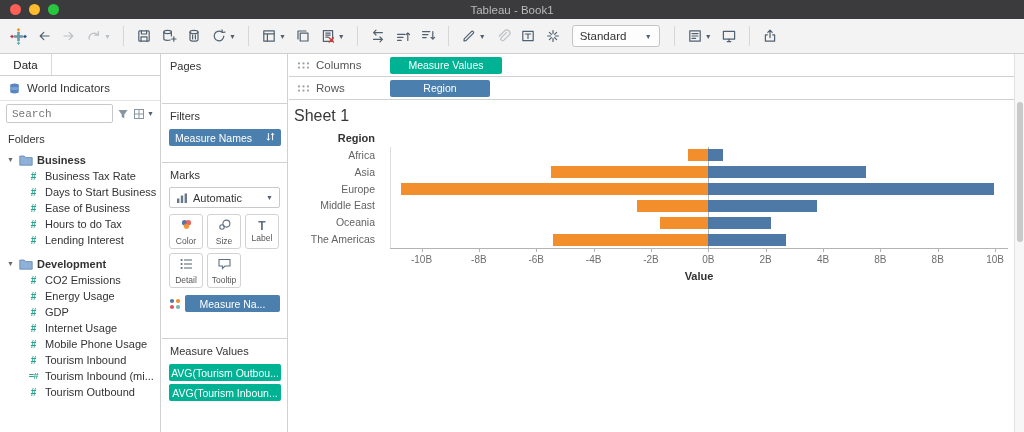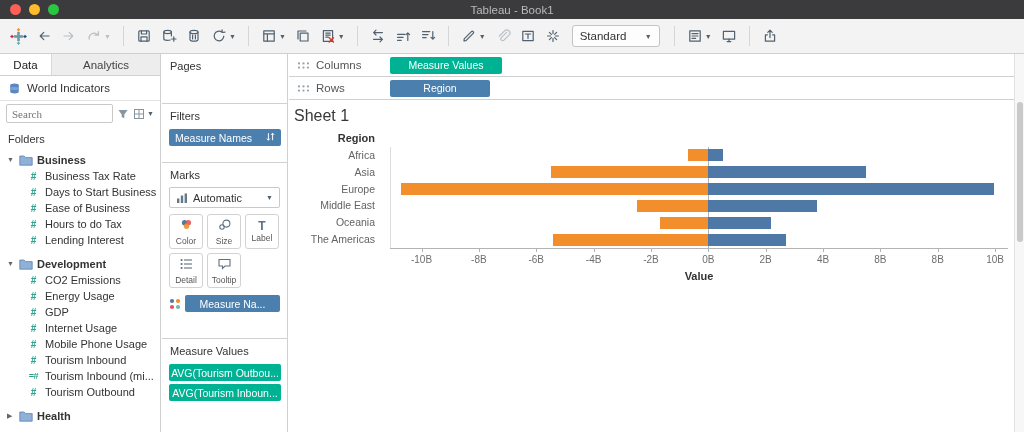--- a/index.html
+++ b/index.html
@@ -25,21 +25,21 @@
 
   
   .sidebar { position:absolute; left:0; top:54px; width:161px; height:378px; background:#fff; border-right:1px solid #d0d0d0; overflow:hidden; }
   .tabs { display:flex; height:22px; border-bottom:1px solid #d0d0d0; }
   .tab { display:flex; align-items:center; justify-content:center; font-size:11.5px; color:#444; background:#ededed; border-right:1px solid #d8d8d8; padding:0 10px; }
   .tab.active { background:#fff; color:#222; width:52px; flex:none; }
   .tab.rest { flex:1; border-right:none; }
   .dsrow { height:25px; display:flex; align-items:center; gap:6px; padding:9px 8px; border-bottom:1px solid #e4e4e4; }
   .dsrow .lbl { font-size:11.5px; color:#333; white-space:nowrap; }
   .searchrow { height:25px; display:flex; align-items:center; gap:4px; padding:0 6px; }
-  .searchrow input { flex:1; min-width:0; height:19px; border:1px solid #c9c9c9; border-radius:2px; font-size:11px; padding:0 5px; font-family:Liberation Serif, serif; color:#333; outline:none; }
+  .searchrow input { flex:1; min-width:0; height:19px; border:1px solid #c9c9c9; border-radius:2px; font-size:11px; padding:0 5px; font-family:Liberation Mono, monospace; color:#333; outline:none; }
   .icobtn { display:flex; align-items:center; color:#8795a1; }
   .folders-label { font-size:11px; color:#333; padding:7px 8px 3px; }
   #tree { padding-top:3px; }
   .folder-row { display:flex; align-items:center; gap:4px; height:17px; padding-left:7px; font-size:11px; font-weight:bold; color:#333; margin-top:7px; }
   .folder-row.first { margin-top:0; }
   .fcaret { font-size:7px; color:#666; width:8px; flex:none; }
   .fico { display:flex; flex:none; }
   .field-row { display:flex; align-items:center; gap:5px; height:16px; padding-left:27px; font-size:11px; color:#333; }
   .field-row .flab { white-space:nowrap; overflow:hidden; }
   .ficon { color:#2aa189; font-weight:bold; font-size:10px; width:13px; text-align:center; flex:none; }
@@ -258,21 +258,20 @@
         <svg width="16" height="16" viewBox="0 0 16 16" fill="none" stroke="currentColor" stroke-width="1.2" stroke-linecap="round" stroke-linejoin="round">
           <path d="M5.4 6.8H3.4v6.4h9.2V6.8h-2"></path>
           <path d="M8 2.4v7.2M5.8 4.4 8 2.2l2.2 2.2"></path>
         </svg>
       </div>
     </div>
 
   <div class="sidebar">
     <div class="tabs">
       <div class="tab active">Data</div>
-      <div class="tab rest">Analytics</div>
     </div>
     <div class="dsrow">
       <span class="fico">
         <svg width="13" height="13" viewBox="0 0 14 14">
             <ellipse cx="7" cy="3.4" rx="4.6" ry="1.9" fill="#5a87c2"></ellipse>
             <path d="M2.4 3.4v7.2c0 1 2 1.9 4.6 1.9s4.6-.9 4.6-1.9V3.4z" fill="#5a87c2"></path>
             <ellipse cx="7" cy="7" rx="4.6" ry="1.6" fill="#7ba3d6"></ellipse>
           </svg>
       </span>
       <span class="lbl">World Indicators</span>
@@ -356,29 +355,20 @@
           <span class="ficon">#</span>
           <span class="flab">Tourism Inbound</span>
         </div>
         <div class="field-row">
           <span class="ficon calc">=#</span>
           <span class="flab">Tourism Inbound (mi...</span>
         </div>
         <div class="field-row">
           <span class="ficon">#</span>
           <span class="flab">Tourism Outbound</span>
-        </div>
-        <div class="folder-row">
-          <span class="fcaret">▶</span>
-          <span class="fico">
-            <svg width="14" height="12" viewBox="0 0 14 12">
-              <path d="M0.8 2h4.4l1.2 1.6h6.8v7.6H0.8z" fill="#8fb1d8" stroke="#5d84b4" stroke-width="0.8"></path>
-            </svg>
-          </span>
-          <span class="flab">Health</span>
         </div>
       </div>
   </div>
 
   <div class="midpane">
     <div class="card pages">
       <div class="card-label">Pages</div>
     </div>
     <div class="card filters">
       <div class="card-label">Filters</div>

